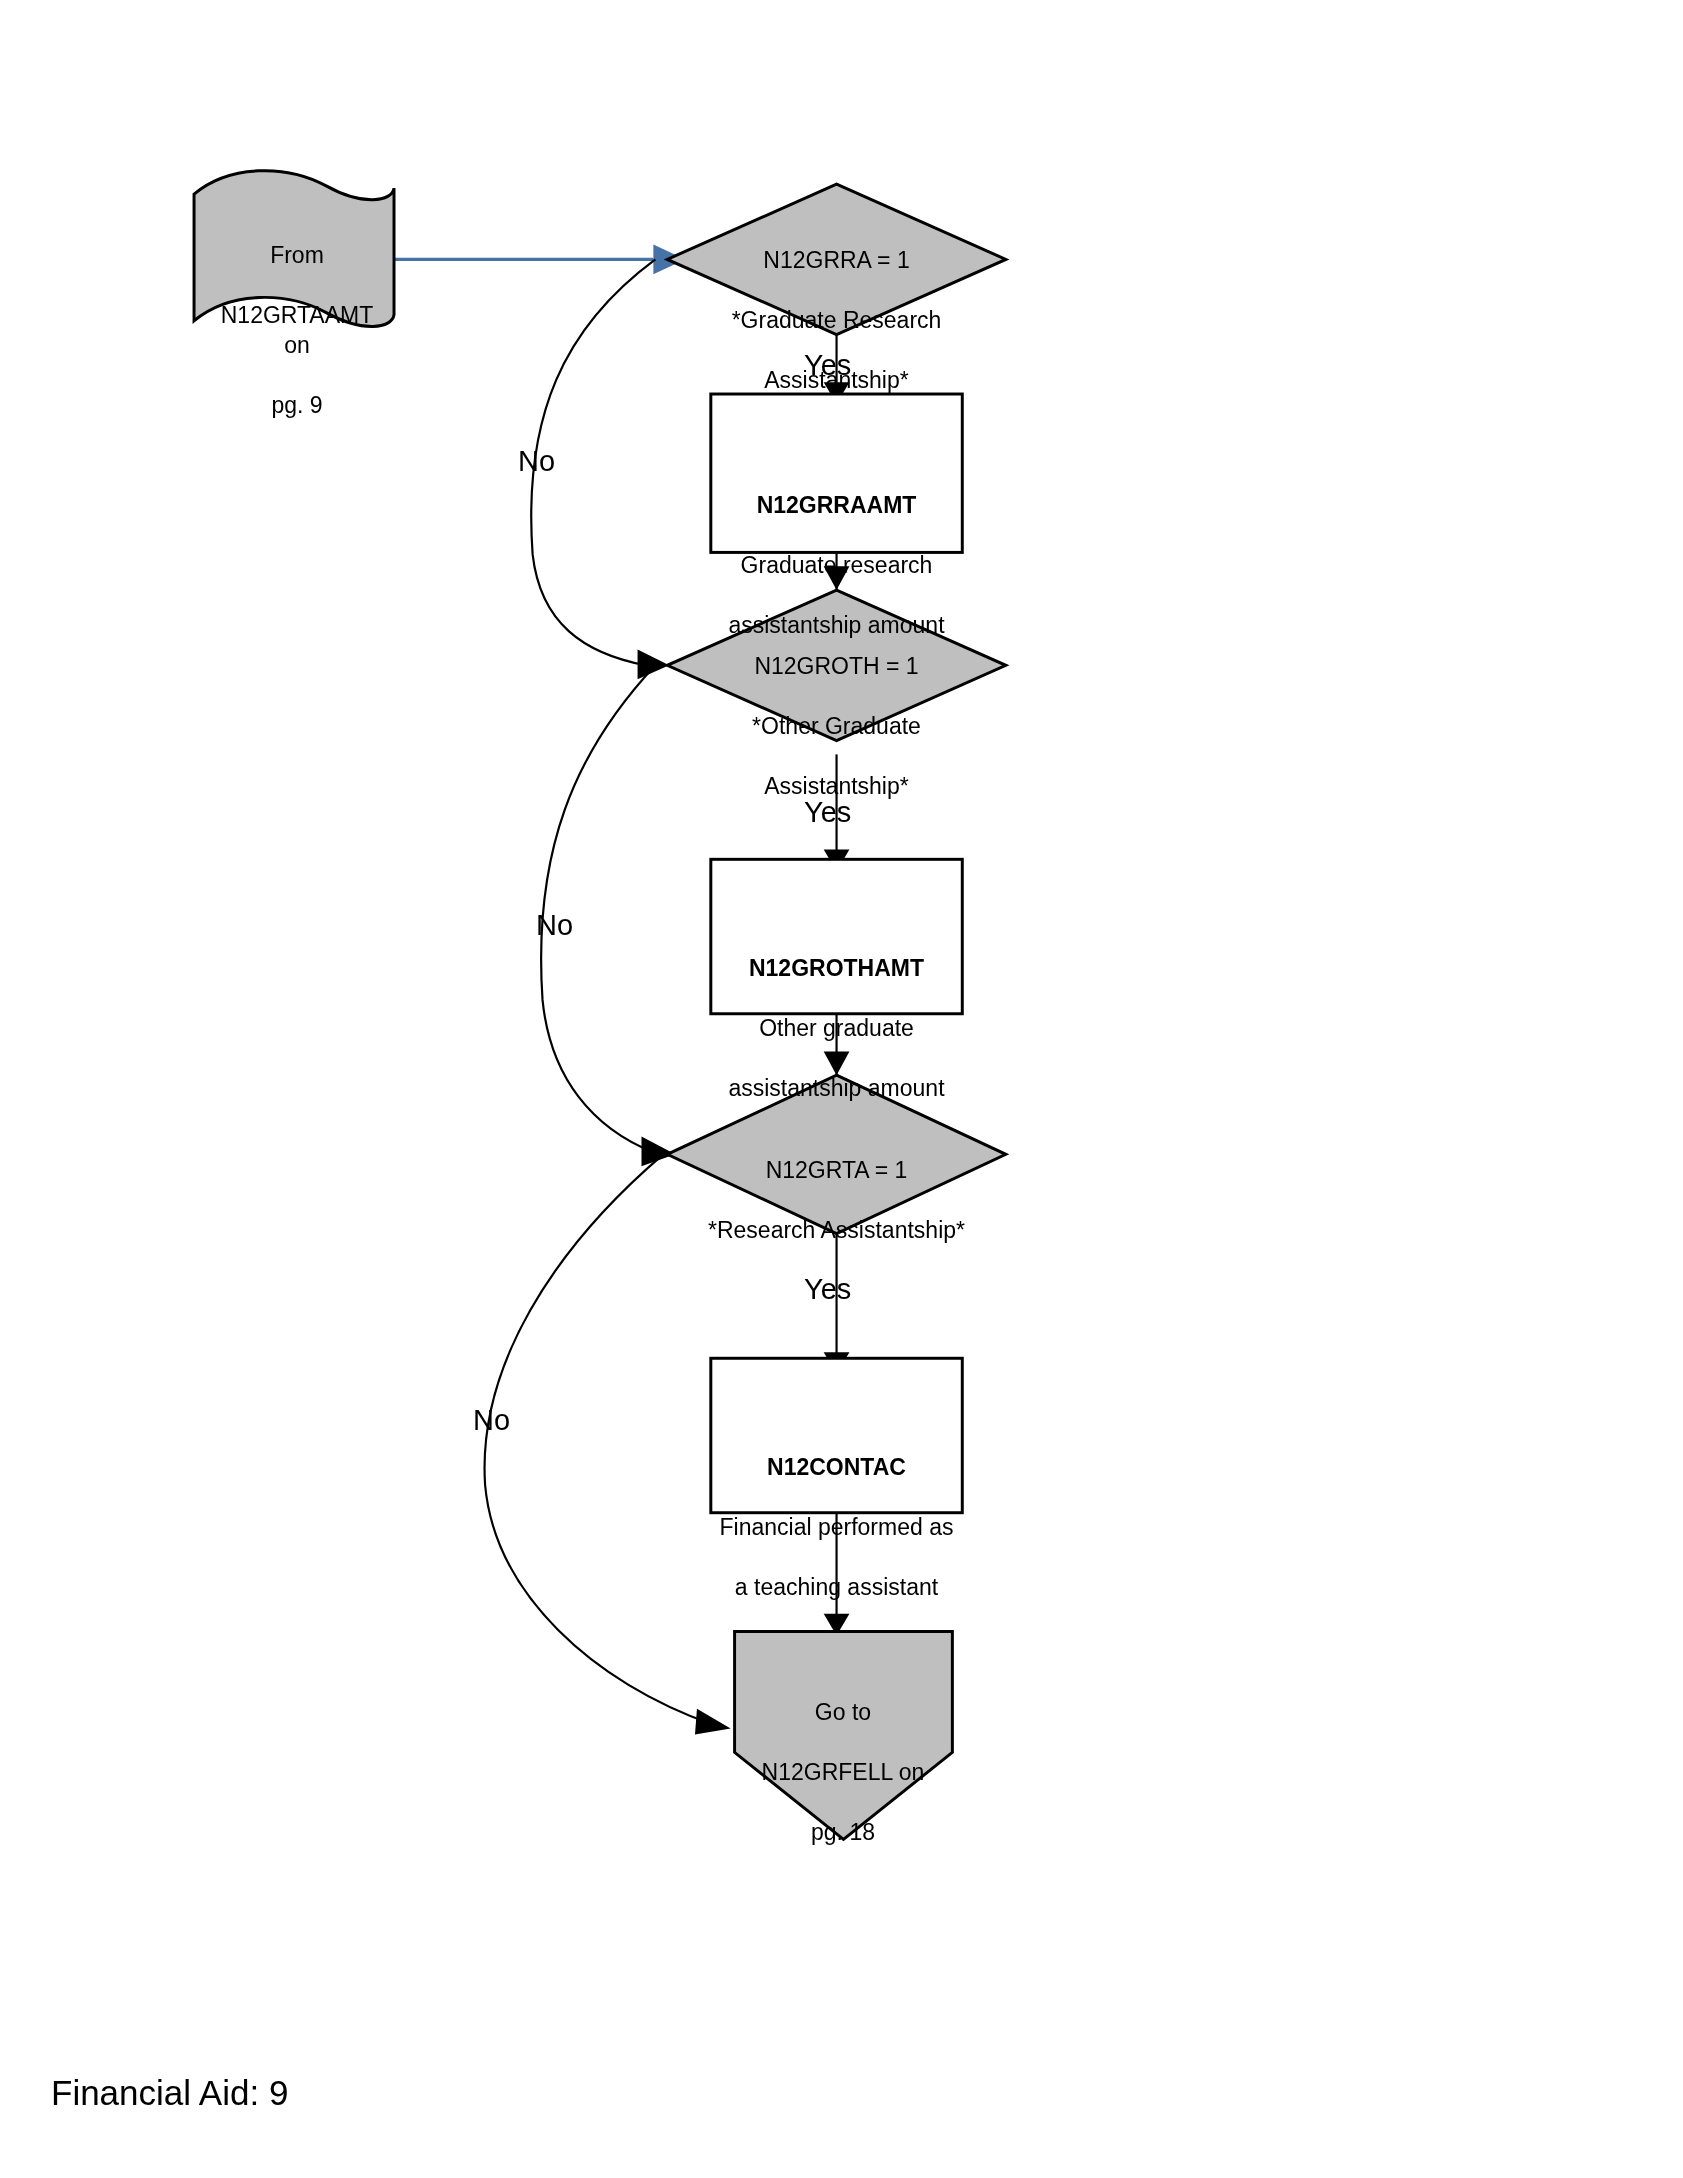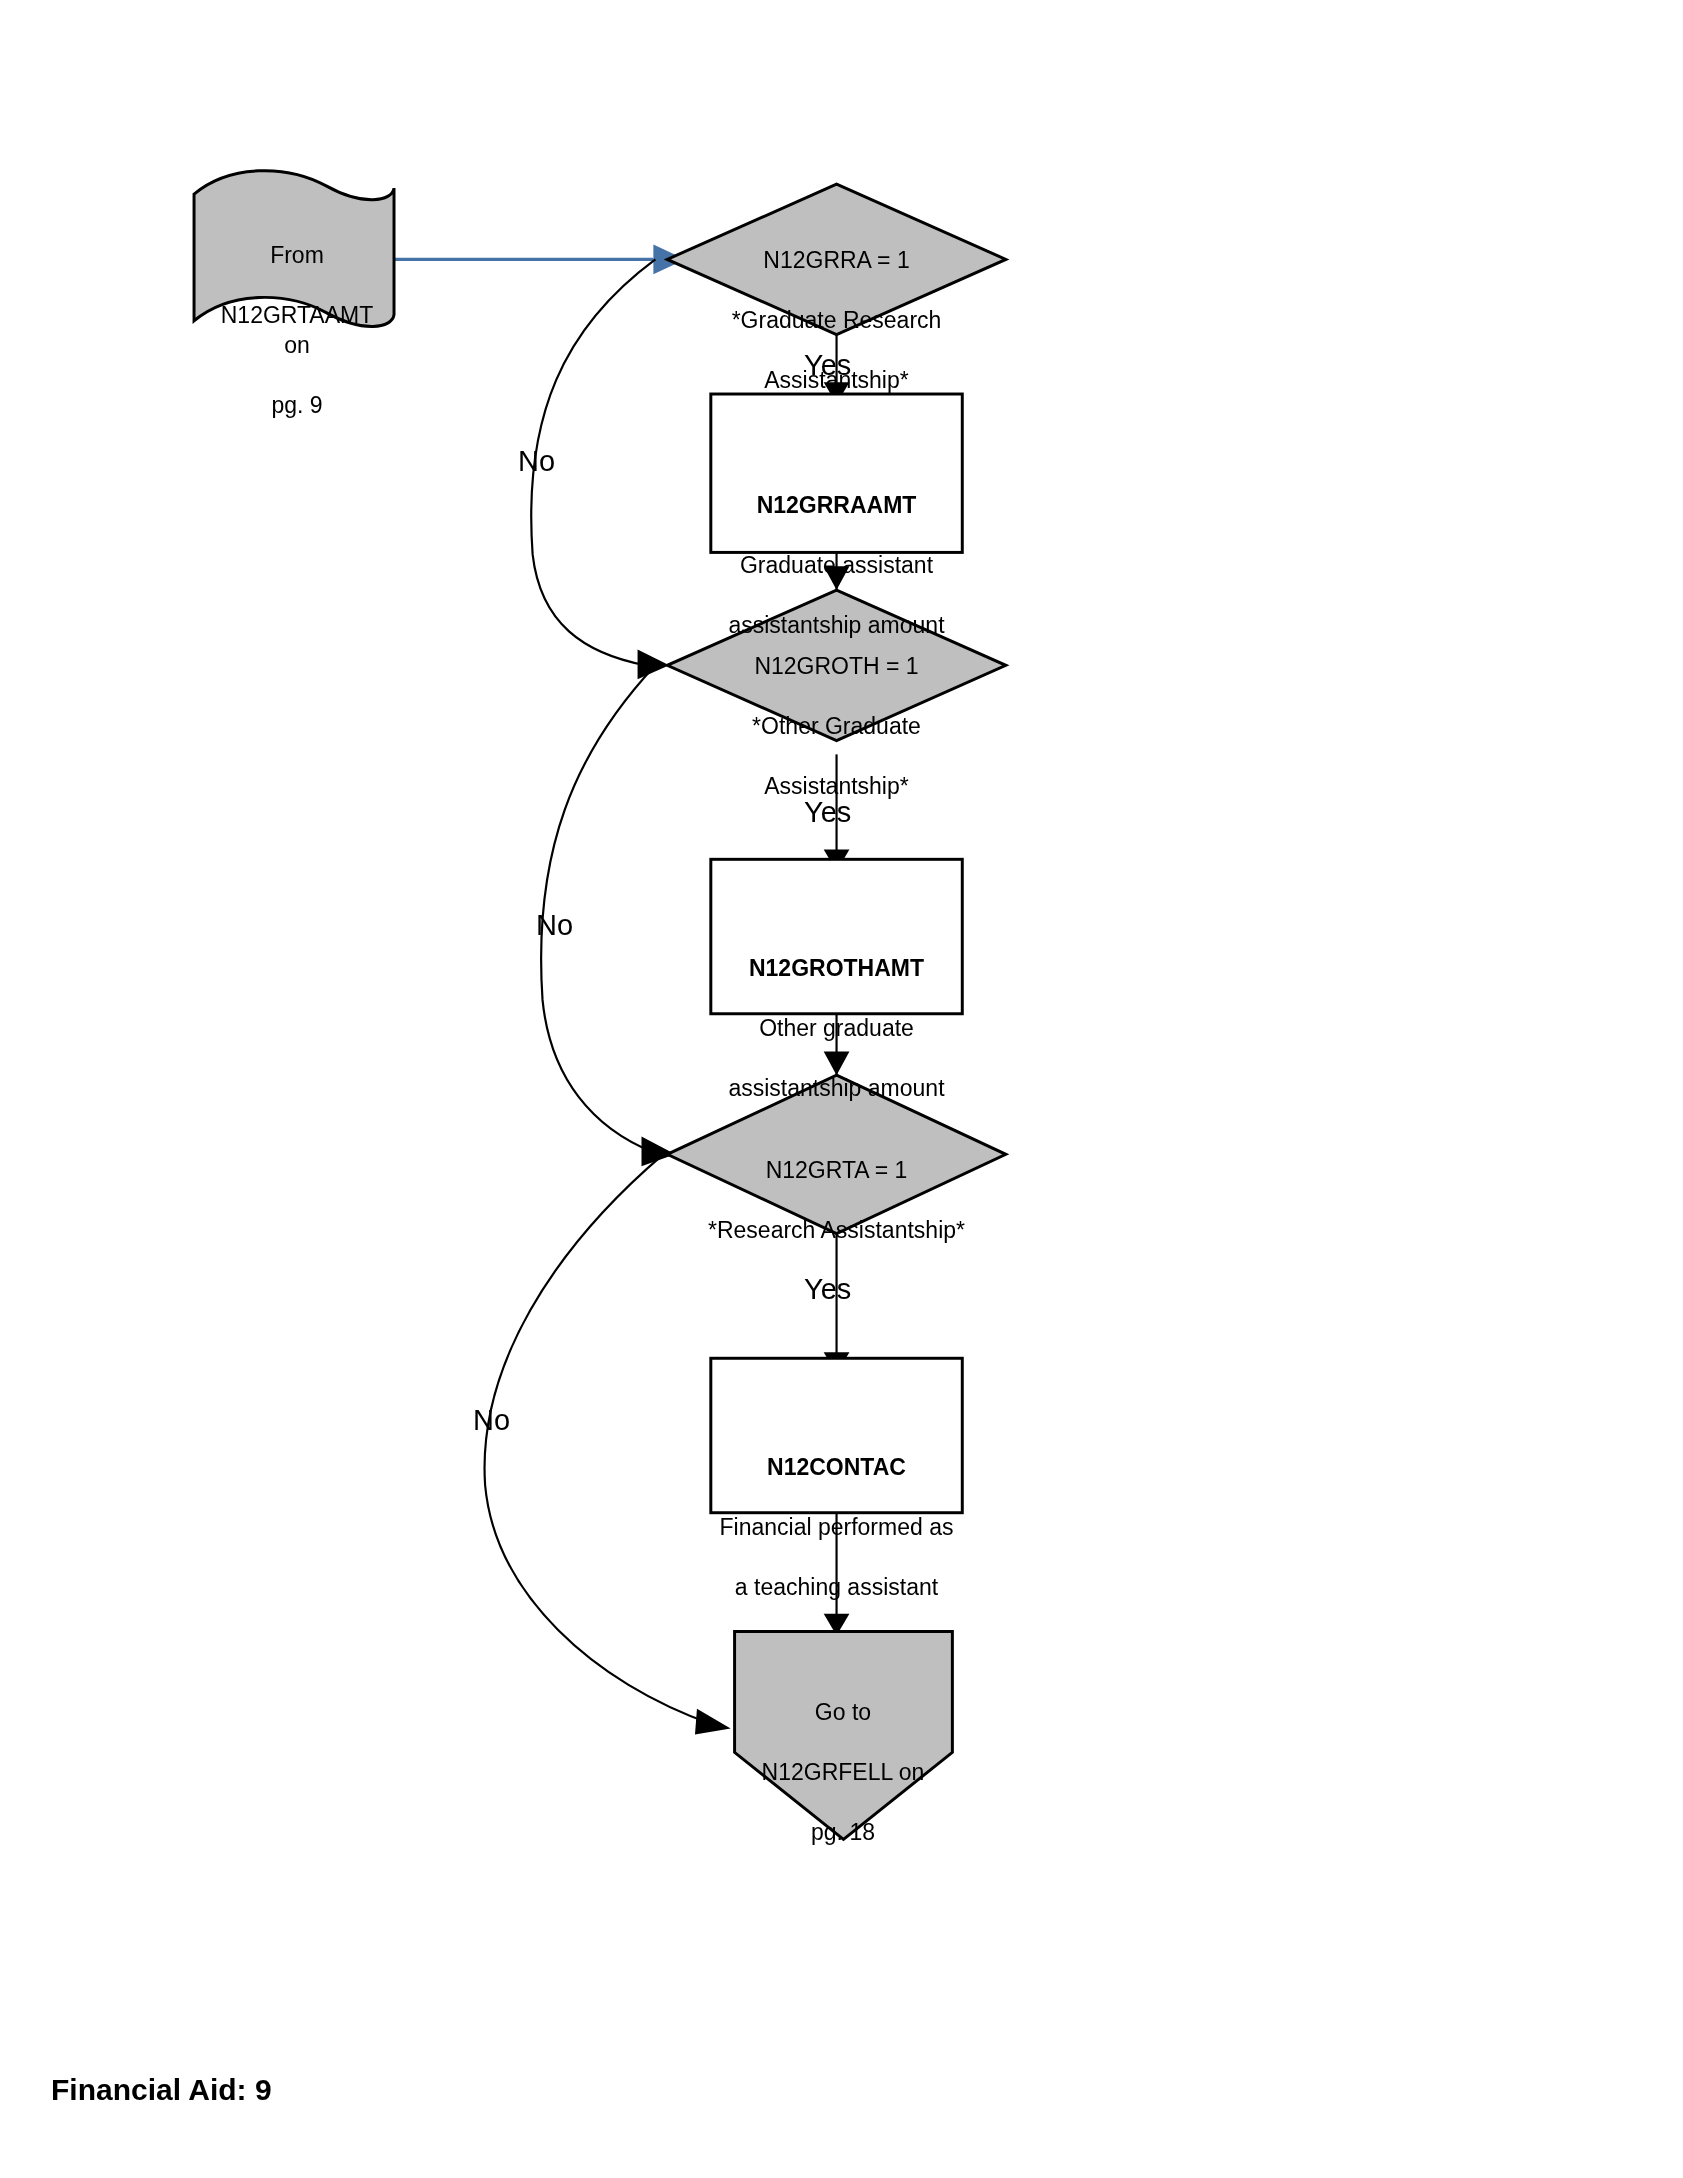--- a/index.html
+++ b/index.html
@@ -78,24 +78,23 @@
     font-size: 29px;
     line-height: 28px;
     text-align: center;
     white-space: nowrap;
   }
   .footer-text {
     position: absolute;
     left: 51px;
     top: 2073px;
     font-family: "Liberation Sans", sans-serif;
-    font-size: 30px;
+    font-size: 35px;
     color: #000000;
     white-space: nowrap;
-    font-weight: bold;
   }
 </style>
 </head>
 <body>
 
 <div id="flow-root">
 
   <svg id="flow-svg" viewBox="0 0 1700 2200" xmlns="http://www.w3.org/2000/svg">
 
     <g>
@@ -179,21 +178,21 @@
   </div>
 
   <div class="node-text" style="left:693px; top:215px; width:287px;">
     <div>N12GRRA = 1</div>
     <div>*Graduate Research</div>
     <div>Assistantship*</div>
   </div>
 
   <div class="node-text" style="left:711px; top:428px; width:251px;">
     <div class="code">N12GRRAAMT</div>
-    <div>Graduate assistant</div>
+    <div>Graduate research</div>
     <div>assistantship amount</div>
   </div>
 
   <div class="node-text" style="left:693px; top:621px; width:287px;">
     <div>N12GROTH = 1</div>
     <div>*Other Graduate</div>
     <div>Assistantship*</div>
   </div>
 
   <div class="node-text" style="left:711px; top:891px; width:251px;">

